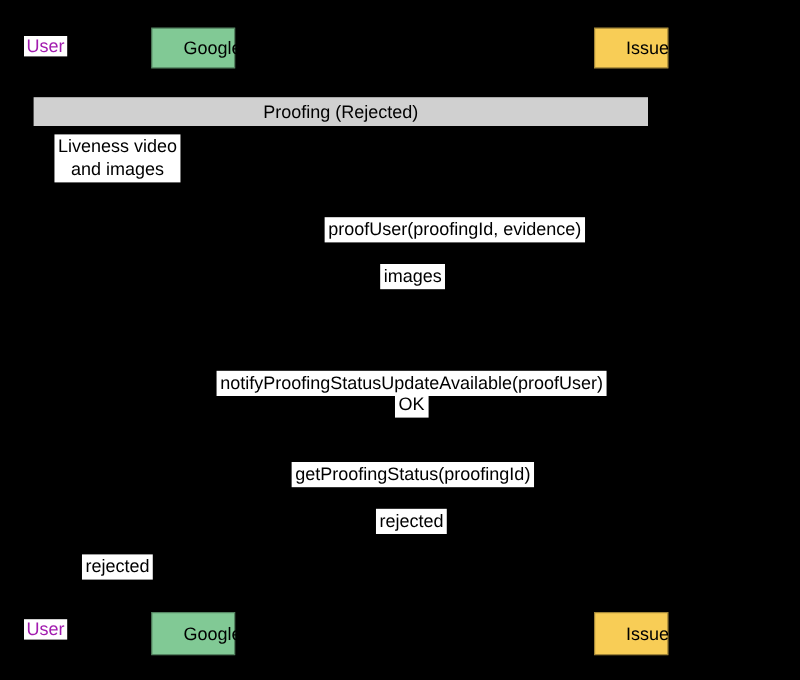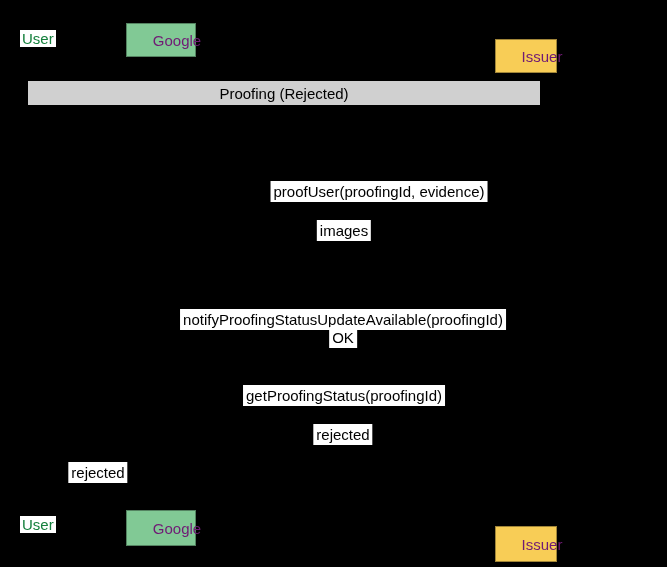--- a/index.html
+++ b/index.html
@@ -18,32 +18,32 @@
     overflow: hidden;
     color: #000000;
   }
   .actor-box {
     position: absolute;
     box-sizing: border-box;
     display: flex;
     align-items: center;
     justify-content: center;
     font-size: 15px;
-    color: #701a75;
+    color: #000000;
     border: 1px solid rgba(0,0,0,0.35);
     padding-left: 32px;
   }
   .actor-google { background: #81C995; left: 126px; width: 70px; height: 34px; }
-  .actor-issuer { background: #F8CD56; left: 495px; width: 62px; height: 34px; margin-top: 16px; }
+  .actor-issuer { background: #F8CD56; left: 495px; width: 62px; height: 34px; }
   .top    { top: 23px; }
   .bottom { top: 510px; height: 36px; }
   .plain-label {
     position: absolute;
     background: #FFFFFF;
-    color: #15803d;
+    color: #a21caf;
     font-size: 15px;
     line-height: 17px;
     padding: 0 2px;
     white-space: nowrap;
   }
   .msg {
     position: absolute;
     transform: translateX(-50%);
     background: #FFFFFF;
     color: #000000;
@@ -75,27 +75,29 @@
 <body>
 
 <div class="canvas">
 
   <div class="plain-label" style="left:20px; top:30px;">User</div>
   <div class="actor-box actor-google top">Google</div>
   <div class="actor-box actor-issuer top">Issuer</div>
 
   <div class="fragment-bar">Proofing (Rejected)</div>
 
+  <div class="msg" style="left:98px; top:112px;">Liveness video
+and images</div>
 
   <div class="msg" style="left:343px; top:181px;margin-left:36px;">proofUser(proofingId, evidence)</div>
 
   <div class="msg" style="left:344px; top:220px;">images</div>
 
 
-  <div class="msg" style="left:343px; top:309px;">notifyProofingStatusUpdateAvailable(proofingId)</div>
+  <div class="msg" style="left:343px; top:309px;">notifyProofingStatusUpdateAvailable(proofUser)</div>
 
   <div class="msg" style="left:343px; top:327px;">OK</div>
 
   <div class="msg" style="left:344px; top:385px;">getProofingStatus(proofingId)</div>
 
   <div class="msg" style="left:343px; top:424px;">rejected</div>
 
   <div class="msg" style="left:98px; top:462px;">rejected</div>
 
   <div class="plain-label" style="left:20px; top:516px;">User</div>

